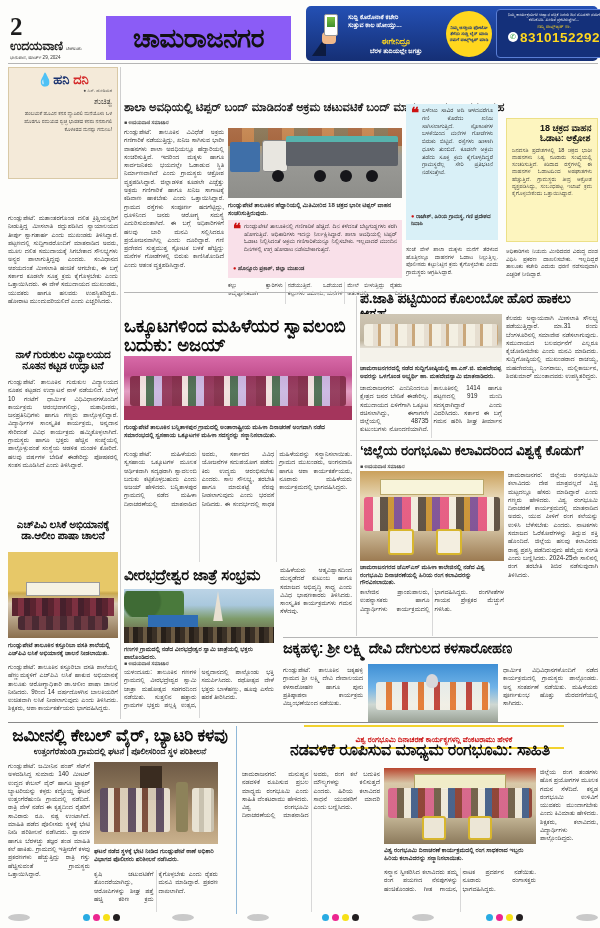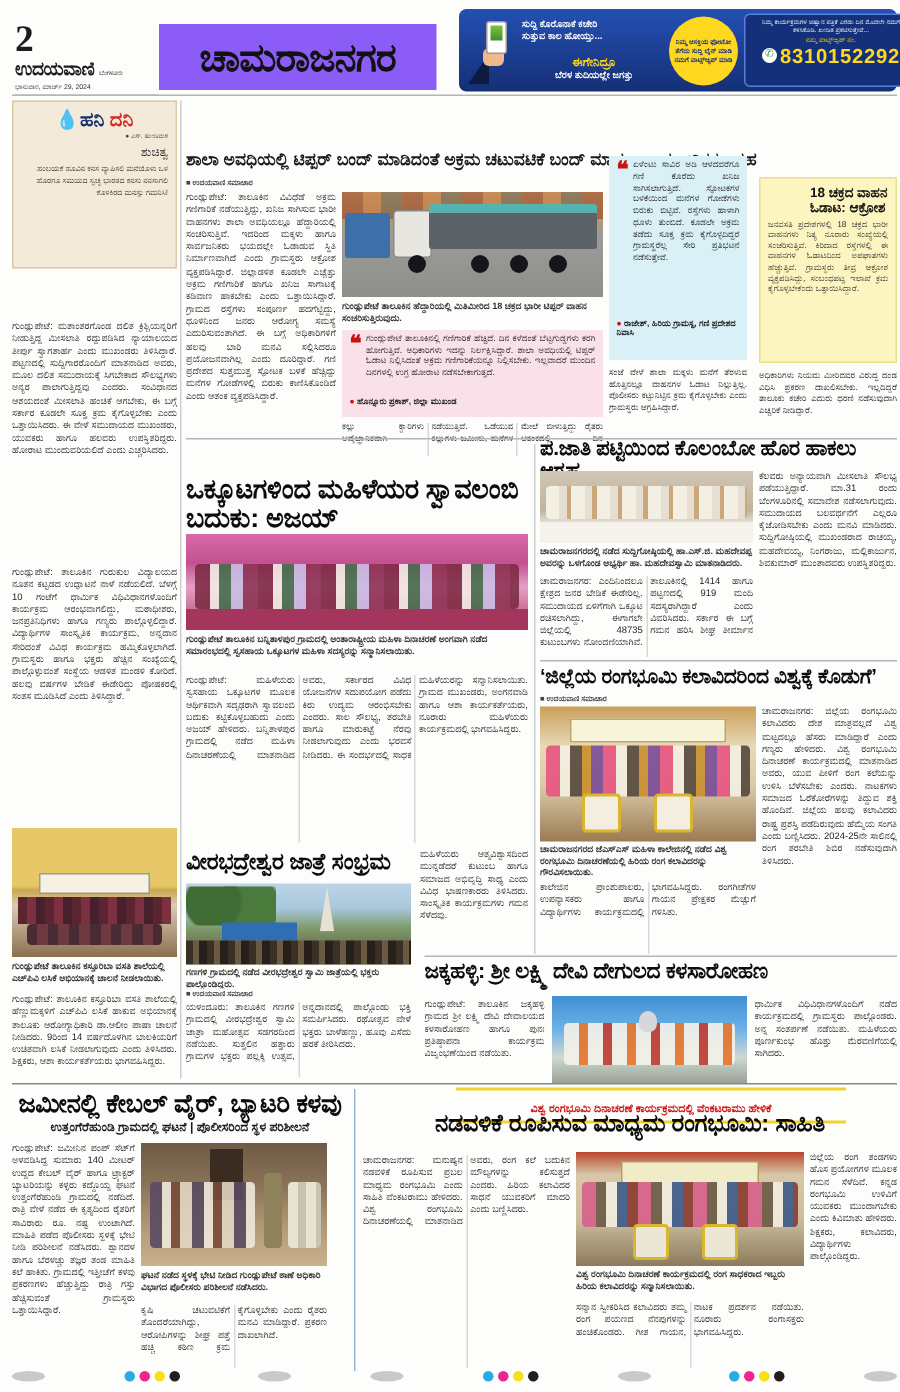--- a/index.html
+++ b/index.html
@@ -79,22 +79,24 @@
     <div style="text-align:center;font-size:13px;font-weight:700;">
       <span style="color:#1b3f8f;">💧</span><span style="color:#17306e;">ಹನಿ</span> <span style="color:#d42a2a;">ದನಿ</span>
     </div>
     <div style="text-align:right;font-size:4.4px;color:#444;">● ಎಸ್. ಹುಂಡಿಮಠ</div>
     <div style="text-align:right;font-size:8px;font-weight:400;margin-top:4px;">ಶುಚಿತ್ವ</div>
     <div style="text-align:right;font-size:5.2px;line-height:1.55;color:#333;margin-top:2px;">ಹಂಬಯಕೆ ಹೂವಿನ ಕನಸ ವ್ಯಾಪಿಸಲಿ ಮನೆಯೊಳು ಒಳ ಹೊರಗೂ ಸಮಯದ ಸ್ವಚ್ಛ ಭಾರತದ ಕನಸು ನನಸಾಗಲಿ ಕೊಳಕಿರದ ಮನಸ್ಸು ಗಮನಿಸಿ!</div>
   </div>
 
   <div class="abs body-text" style="left:8px;top:214px;width:110px;height:130px;">ಗುಂಡ್ಲುಪೇಟೆ: ಮತಾಂತರಗೊಂಡ ದಲಿತ ಕ್ರಿಶ್ಚಿಯನ್ನರಿಗೆ ನೀಡುತ್ತಿದ್ದ ಮೀಸಲಾತಿ ರದ್ದುಪಡಿಸಿದ ನ್ಯಾಯಾಲಯದ ತೀರ್ಪು ಸ್ವಾಗತಾರ್ಹ ಎಂದು ಮುಖಂಡರು ತಿಳಿಸಿದ್ದಾರೆ. ಪಟ್ಟಣದಲ್ಲಿ ಸುದ್ದಿಗಾರರೊಂದಿಗೆ ಮಾತನಾಡಿದ ಅವರು, ಮೂಲ ದಲಿತ ಸಮುದಾಯಕ್ಕೆ ಸಿಗಬೇಕಾದ ಸೌಲಭ್ಯಗಳು ಅನ್ಯರ ಪಾಲಾಗುತ್ತಿದ್ದವು ಎಂದರು. ಸಂವಿಧಾನದ ಆಶಯದಂತೆ ಮೀಸಲಾತಿ ಹಂಚಿಕೆ ಆಗಬೇಕು, ಈ ಬಗ್ಗೆ ಸರ್ಕಾರ ಕೂಡಲೇ ಸೂಕ್ತ ಕ್ರಮ ಕೈಗೊಳ್ಳಬೇಕು ಎಂದು ಒತ್ತಾಯಿಸಿದರು. ಈ ವೇಳೆ ಸಮುದಾಯದ ಮುಖಂಡರು, ಯುವಕರು ಹಾಗೂ ಹಲವರು ಉಪಸ್ಥಿತರಿದ್ದರು. ಹೋರಾಟ ಮುಂದುವರಿಯಲಿದೆ ಎಂದು ಎಚ್ಚರಿಸಿದರು.</div>
 
+  <div class="abs headline" style="left:8px;top:349px;width:110px;font-size:10.5px;text-align:center;">ನಾಳೆ ಗುರುಕುಲ ವಿದ್ಯಾಲಯದ ನೂತನ ಕಟ್ಟಡ ಉದ್ಘಾಟನೆ</div>
   <div class="abs body-text" style="left:8px;top:378px;width:110px;height:136px;">ಗುಂಡ್ಲುಪೇಟೆ: ತಾಲೂಕಿನ ಗುರುಕುಲ ವಿದ್ಯಾಲಯದ ನೂತನ ಕಟ್ಟಡದ ಉದ್ಘಾಟನೆ ನಾಳೆ ನಡೆಯಲಿದೆ. ಬೆಳಗ್ಗೆ 10 ಗಂಟೆಗೆ ಧಾರ್ಮಿಕ ವಿಧಿವಿಧಾನಗಳೊಂದಿಗೆ ಕಾರ್ಯಕ್ರಮ ಆರಂಭವಾಗಲಿದ್ದು, ಮಠಾಧೀಶರು, ಜನಪ್ರತಿನಿಧಿಗಳು ಹಾಗೂ ಗಣ್ಯರು ಪಾಲ್ಗೊಳ್ಳಲಿದ್ದಾರೆ. ವಿದ್ಯಾರ್ಥಿಗಳ ಸಾಂಸ್ಕೃತಿಕ ಕಾರ್ಯಕ್ರಮ, ಅನ್ನದಾನ ಸೇರಿದಂತೆ ವಿವಿಧ ಕಾರ್ಯಕ್ರಮ ಹಮ್ಮಿಕೊಳ್ಳಲಾಗಿದೆ. ಗ್ರಾಮಸ್ಥರು ಹಾಗೂ ಭಕ್ತರು ಹೆಚ್ಚಿನ ಸಂಖ್ಯೆಯಲ್ಲಿ ಪಾಲ್ಗೊಳ್ಳುವಂತೆ ಸಂಸ್ಥೆಯ ಆಡಳಿತ ಮಂಡಳಿ ಕೋರಿದೆ. ಹಲವು ವರ್ಷಗಳ ಬೇಡಿಕೆ ಈಡೇರಿದ್ದು ಪೋಷಕರಲ್ಲಿ ಸಂತಸ ಮೂಡಿಸಿದೆ ಎಂದು ತಿಳಿಸಿದ್ದಾರೆ.</div>
 
+  <div class="abs headline" style="left:8px;top:519px;width:110px;font-size:10.5px;text-align:center;">ಎಚ್‌ಪಿವಿ ಲಸಿಕೆ ಅಭಿಯಾನಕ್ಕೆ ಡಾ.ಆಲೀಂ ಪಾಷಾ ಚಾಲನೆ</div>
   <div class="photo" style="left:8px;top:552px;width:110px;height:86px;background:linear-gradient(180deg,#e7c868 0%,#e7c868 45%,#caa84e 48%,#d9cbb4 60%,#8a6f4e 100%);">
     <div class="ph" style="left:18px;top:30px;width:74px;height:14px;background:#f5f2e4;border:1px solid #999;"></div>
     <div class="ph" style="left:4px;top:46px;width:102px;height:18px;background:repeating-linear-gradient(90deg,#5a2430 0 6px,#7c3040 6px 12px,#46202c 12px 18px);"></div>
     <div class="ph" style="left:10px;top:64px;width:90px;height:14px;background:repeating-linear-gradient(90deg,#4a2a33 0 7px,#6d3a42 7px 14px);border-radius:3px;"></div>
   </div>
   <div class="abs caption" style="left:8px;top:641px;width:110px;height:20px;">ಗುಂಡ್ಲುಪೇಟೆ ತಾಲೂಕಿನ ಕಸ್ತೂರಿಬಾ ವಸತಿ ಶಾಲೆಯಲ್ಲಿ ಎಚ್‌ಪಿವಿ ಲಸಿಕೆ ಅಭಿಯಾನಕ್ಕೆ ಚಾಲನೆ ನೀಡಲಾಯಿತು.</div>
   <div class="abs body-text" style="left:8px;top:663px;width:110px;height:56px;">ಗುಂಡ್ಲುಪೇಟೆ: ತಾಲೂಕಿನ ಕಸ್ತೂರಿಬಾ ವಸತಿ ಶಾಲೆಯಲ್ಲಿ ಹೆಣ್ಣುಮಕ್ಕಳಿಗೆ ಎಚ್‌ಪಿವಿ ಲಸಿಕೆ ಹಾಕುವ ಅಭಿಯಾನಕ್ಕೆ ತಾಲೂಕು ಆರೋಗ್ಯಾಧಿಕಾರಿ ಡಾ.ಆಲೀಂ ಪಾಷಾ ಚಾಲನೆ ನೀಡಿದರು. 9ರಿಂದ 14 ವರ್ಷದೊಳಗಿನ ಬಾಲಕಿಯರಿಗೆ ಉಚಿತವಾಗಿ ಲಸಿಕೆ ನೀಡಲಾಗುವುದು ಎಂದು ತಿಳಿಸಿದರು. ಶಿಕ್ಷಕರು, ಆಶಾ ಕಾರ್ಯಕರ್ತೆಯರು ಭಾಗವಹಿಸಿದ್ದರು.</div>
 
   <div class="abs rule-v" style="left:120px;top:67px;height:652px;"></div>
 
@@ -200,21 +202,21 @@
     <div class="ph" style="left:6px;top:26px;width:70px;height:44px;background:repeating-linear-gradient(90deg,#5a4a62 0 8px,#efe8da 8px 14px,#7a4a3a 14px 20px,#e2d6c2 20px 28px);border-radius:3px;opacity:0.9;"></div>
     <div class="ph" style="left:82px;top:20px;width:12px;height:50px;background:#8d825a;border-radius:3px;"></div>
     <div class="ph" style="left:98px;top:26px;width:22px;height:44px;background:repeating-linear-gradient(90deg,#e8e2d2 0 7px,#c9c2b0 7px 12px);border-radius:3px;"></div>
   </div>
   <div class="abs caption" style="left:94px;top:847px;width:124px;height:20px;">ಘಟನೆ ನಡೆದ ಸ್ಥಳಕ್ಕೆ ಭೇಟಿ ನೀಡಿದ ಗುಂಡ್ಲುಪೇಟೆ ಠಾಣೆ ಅಧಿಕಾರಿ ವಿಭಾಗದ ಪೊಲೀಸರು ಪರಿಶೀಲನೆ ನಡೆಸಿದರು.</div>
   <div class="abs body-text c2" style="left:94px;top:870px;width:124px;height:42px;">ಕೃಷಿ ಚಟುವಟಿಕೆಗೆ ತೊಂದರೆಯಾಗಿದ್ದು, ಆರೋಪಿಗಳನ್ನು ಶೀಘ್ರ ಪತ್ತೆ ಹಚ್ಚಿ ಕಠಿಣ ಕ್ರಮ ಕೈಗೊಳ್ಳಬೇಕು ಎಂದು ರೈತರು ಮನವಿ ಮಾಡಿದ್ದಾರೆ. ಪ್ರಕರಣ ದಾಖಲಾಗಿದೆ.</div>
 
   <div class="abs rule-v" style="left:236px;top:726px;height:188px;background:#8fb8d8;"></div>
 
   <div class="abs" style="left:304px;top:725px;width:260px;border-top:2px solid #f2d22e;border-bottom:2px solid #f2d22e;padding:1px 0;text-align:center;">
-    <span style="color:#cc1111;font-size:7.4px;font-weight:700;">ವಿಶ್ವ ರಂಗಭೂಮಿ ದಿನಾಚರಣೆ ಕಾರ್ಯಕ್ರಮದಲ್ಲಿ ವೆಂಕಟರಾಮು ಹೇಳಿಕೆ</span>
+    <span style="color:#cc1111;font-size:7.4px;font-weight:700;">ವಿಶ್ವ ರಂಗಭೂಮಿ ದಿನಾಚರಣೆ ಕಾರ್ಯಕ್ಯಗಳನ್ಲಿ ವೆಂಕಟರಾಮು ಹೇಳಿಕೆ</span>
   </div>
   <div class="abs headline" style="left:242px;top:741px;width:356px;font-size:16px;text-align:center;">ನಡವಳಿಕೆ ರೂಪಿಸುವ ಮಾಧ್ಯಮ ರಂಗಭೂಮಿ: ಸಾಹಿತಿ</div>
   <div class="abs body-text c2" style="left:242px;top:770px;width:138px;height:142px;">ಚಾಮರಾಜನಗರ: ಮನುಷ್ಯನ ನಡವಳಿಕೆ ರೂಪಿಸುವ ಪ್ರಬಲ ಮಾಧ್ಯಮ ರಂಗಭೂಮಿ ಎಂದು ಸಾಹಿತಿ ವೆಂಕಟರಾಮು ಹೇಳಿದರು. ವಿಶ್ವ ರಂಗಭೂಮಿ ದಿನಾಚರಣೆಯಲ್ಲಿ ಮಾತನಾಡಿದ ಅವರು, ರಂಗ ಕಲೆ ಬದುಕಿನ ಮೌಲ್ಯಗಳನ್ನು ಕಲಿಸುತ್ತದೆ ಎಂದರು. ಹಿರಿಯ ಕಲಾವಿದರ ಸಾಧನೆ ಯುವಕರಿಗೆ ಮಾದರಿ ಎಂದು ಬಣ್ಣಿಸಿದರು.</div>
   <div class="photo" style="left:384px;top:768px;width:152px;height:76px;background:linear-gradient(180deg,#b8452e 0%,#d8c8a8 20%,#cabc9c 60%,#8c7a5c 100%);">
     <div class="ph" style="left:30px;top:6px;width:92px;height:16px;background:#f0ecc8;border:1px solid #b0a060;"></div>
     <div class="ph" style="left:4px;top:20px;width:144px;height:30px;background:repeating-linear-gradient(90deg,#d8608a 0 9px,#6b5a44 9px 16px,#f2ede0 16px 23px,#3c5a8a 23px 30px,#8a3a2e 30px 37px);border-radius:3px;opacity:0.9;"></div>
     <div class="ph" style="left:38px;top:48px;width:24px;height:24px;background:#ece6d6;border:2px solid #d8b62e;border-radius:3px;"></div>
     <div class="ph" style="left:84px;top:48px;width:24px;height:24px;background:#ece6d6;border:2px solid #d8b62e;border-radius:3px;"></div>
   </div>
   <div class="abs caption" style="left:384px;top:846px;width:152px;height:20px;">ವಿಶ್ವ ರಂಗಭೂಮಿ ದಿನಾಚರಣೆ ಕಾರ್ಯಕ್ರಮದಲ್ಲಿ ರಂಗ ಸಾಧಕರಾದ ಇಬ್ಬರು ಹಿರಿಯ ಕಲಾವಿದರನ್ನು ಸನ್ಮಾನಿಸಲಾಯಿತು.</div>

